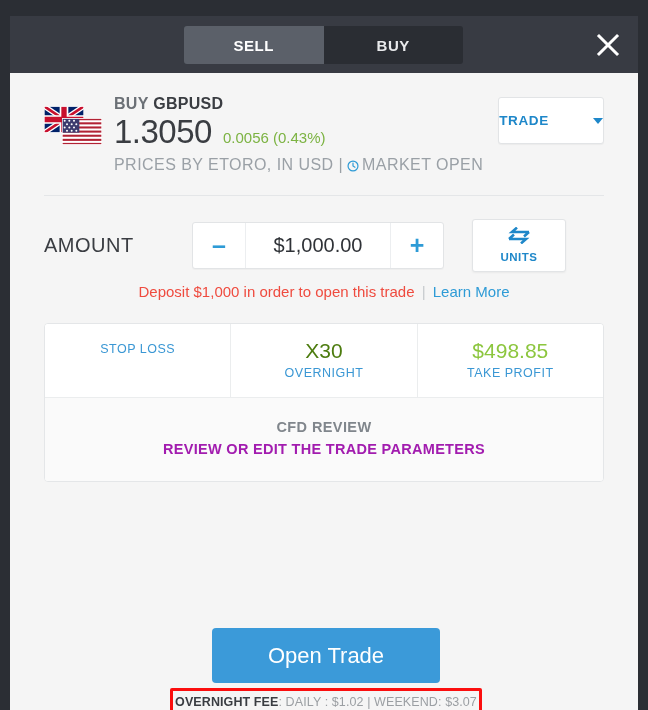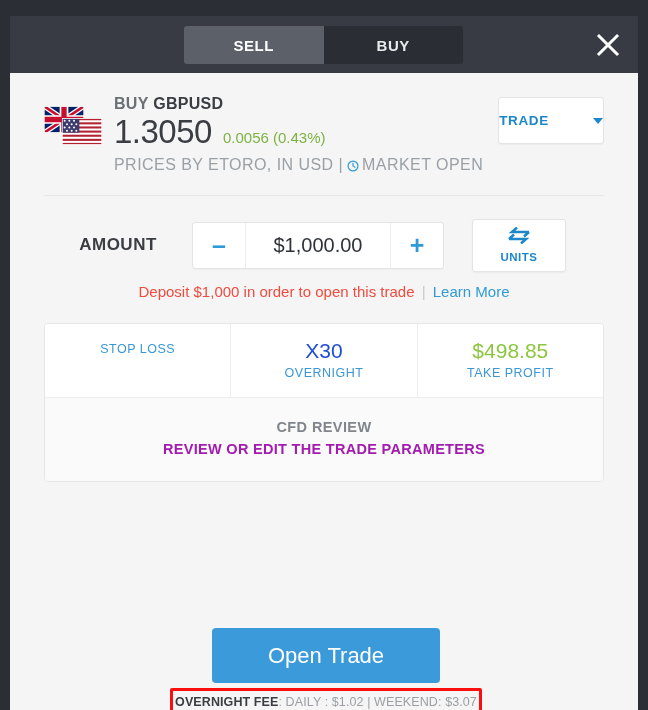--- a/index.html
+++ b/index.html
@@ -172,26 +172,25 @@
   }
 
   
   .amount-row {
     margin-top: 23px;
     padding: 0 34px;
     display: flex;
     align-items: center;
   }
   .amount-label {
-    font-size: 17px;
-    font-weight: bold;
+    font-size: 20px;
+    font-weight: normal;
     color: #3a3d42;
     letter-spacing: 0.5px;
     width: 148px;
-    text-align: center;
   }
   .stepper {
     width: 250px;
     height: 45px;
     background: #ffffff;
     border: 1px solid #e2e4e6;
     border-radius: 3px;
     display: flex;
     align-items: stretch;
     box-shadow: 0 1px 1px rgba(0,0,0,0.03);
@@ -457,21 +456,21 @@
       <span class="sep">|</span>
       <a>Learn More</a>
     </div>
 
     <div class="card">
       <div class="params">
         <div class="param">
           <div class="param-label">STOP LOSS</div>
         </div>
         <div class="param">
-          <div class="param-value" style="color:#1d4ed8">X30</div>
+          <div class="param-value" style="color:#4d7c0f">X30</div>
           <div class="param-label">OVERNIGHT</div>
         </div>
         <div class="param">
           <div class="param-value" style="color:#8cc63e">$498.85</div>
           <div class="param-label">TAKE PROFIT</div>
         </div>
       </div>
       <div class="cfd">
         <div class="cfd-title">CFD REVIEW</div>
         <div class="cfd-sub">REVIEW OR EDIT THE TRADE PARAMETERS</div>

